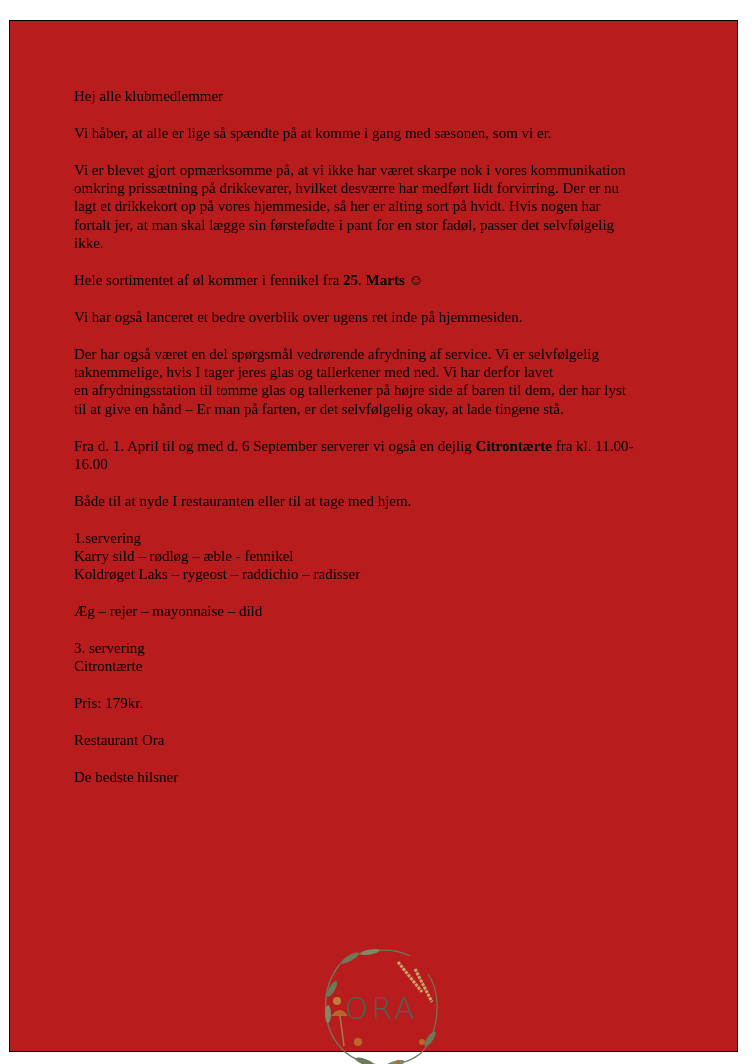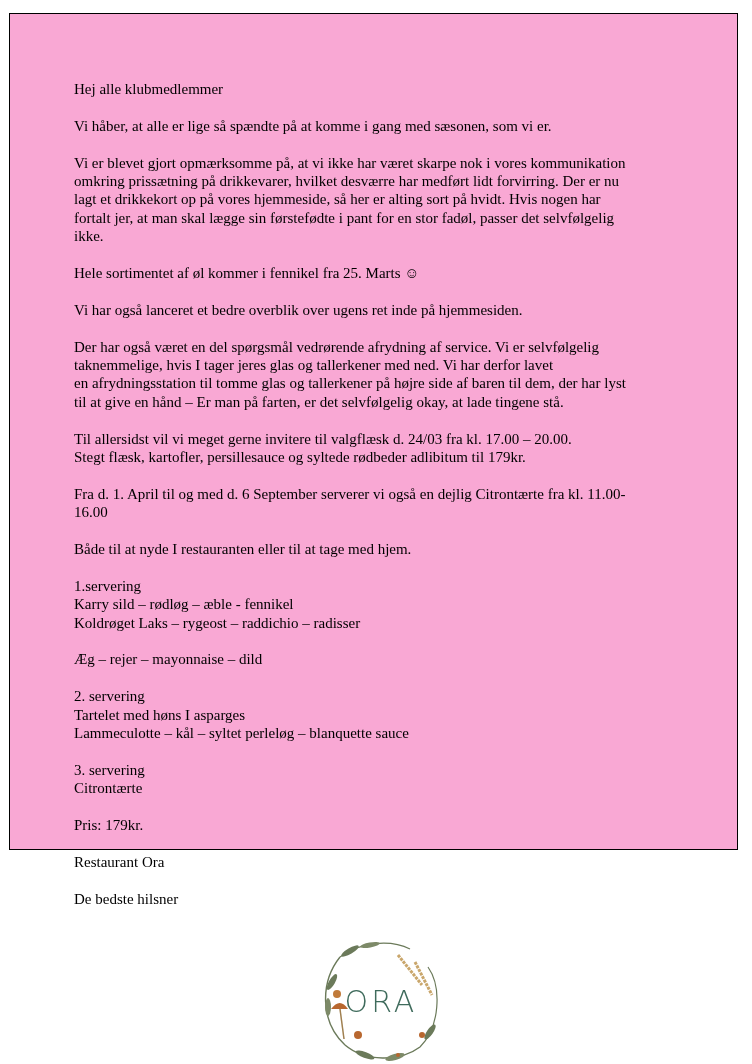--- a/index.html
+++ b/index.html
@@ -1,28 +1,28 @@
 <!DOCTYPE html>
 <html><head>
 <meta charset="utf-8">
 <style>
   html, body { margin: 0; padding: 0; background: #ffffff; }
   body { width: 752px; height: 1064px; position: relative; overflow: hidden; }
   .page {
-    position: absolute; left: 9px; top: 13px; width: 729px; height: 837px;
-    border: 1px solid #000; box-sizing: border-box; background: #f9a8d4;
+    position: absolute; left: 9px; top: 20px; width: 729px; height: 1032px;
+    border: 1px solid #000; box-sizing: border-box; background: #b91c1c;
   }
   .content {
     position: absolute; left: 64px; top: 66px; width: 600px;
     font-family: "Liberation Serif", "DejaVu Serif", serif;
     font-size: 15px; line-height: 18.4px; color: #000;
   }
   .content p { margin: 0 0 18.4px 0; white-space: pre-line; }
   .content p.menu { margin: 0 0 18.4px 0; }
-  b { font-weight: normal; text-align: center; }
+  b { font-weight: bold; text-align: center; }
   .logo {
     position: absolute; left: 300px; top: 913px; width: 142px; height: 142px;
   }
 </style>
 </head>
 <body>
 
 <div class="page">
   <div class="content">
     <p>Hej alle klubmedlemmer</p>
@@ -31,29 +31,26 @@
 omkring prissætning på drikkevarer, hvilket desværre har medført lidt forvirring. Der er nu
 lagt et drikkekort op på vores hjemmeside, så her er alting sort på hvidt. Hvis nogen har
 fortalt jer, at man skal lægge sin førstefødte i pant for en stor fadøl, passer det selvfølgelig
 ikke.</p>
     <p><span>Hele sortimentet af øl kommer i fennikel fra </span><b>25</b><span>. </span><b>Marts</b><span> ☺</span></p>
     <p>Vi har også lanceret et bedre overblik over ugens ret inde på hjemmesiden.</p>
     <p>Der har også været en del spørgsmål vedrørende afrydning af service. Vi er selvfølgelig
 taknemmelige, hvis I tager jeres glas og tallerkener med ned. Vi har derfor lavet
 en afrydningsstation til tomme glas og tallerkener på højre side af baren til dem, der har lyst
 til at give en hånd – Er man på farten, er det selvfølgelig okay, at lade tingene stå.</p>
-    <p><span>Til allersidst vil vi meget gerne invitere til </span><b>valgflæsk d. 24/03</b><span> fra kl. 17.00 – 20.00.
-Stegt flæsk, kartofler, persillesauce og syltede rødbeder adlibitum til 179kr.</span></p>
     <p><span>Fra d. 1. April til og med d. 6 September serverer vi også en dejlig </span><b>Citrontærte</b><span> fra kl. 11.00-
 16.00</span></p>
     <p>Både til at nyde I restauranten eller til at tage med hjem.</p>
 
     <p class="menu"><span>1.servering</span><br><span>Karry sild – rødløg – æble - fennikel</span><br><span>Koldrøget Laks – rygeost – raddichio – radisser</span><br><br><span>Æg – rejer – mayonnaise – dild</span></p>
 
-    <p class="menu"><span>2. servering</span><br><span>Tartelet med høns I asparges</span><br><span>Lammeculotte – kål – syltet perleløg – blanquette sauce</span></p>
 
     <p class="menu"><span>3. servering</span><br><span>Citrontærte</span></p>
 
     <p>Pris: 179kr.</p>
     <p>Restaurant Ora</p>
     <p>De bedste hilsner</p>
   </div>
 
   <div class="logo">
     <svg width="142" height="142" viewBox="0 0 142 142">

